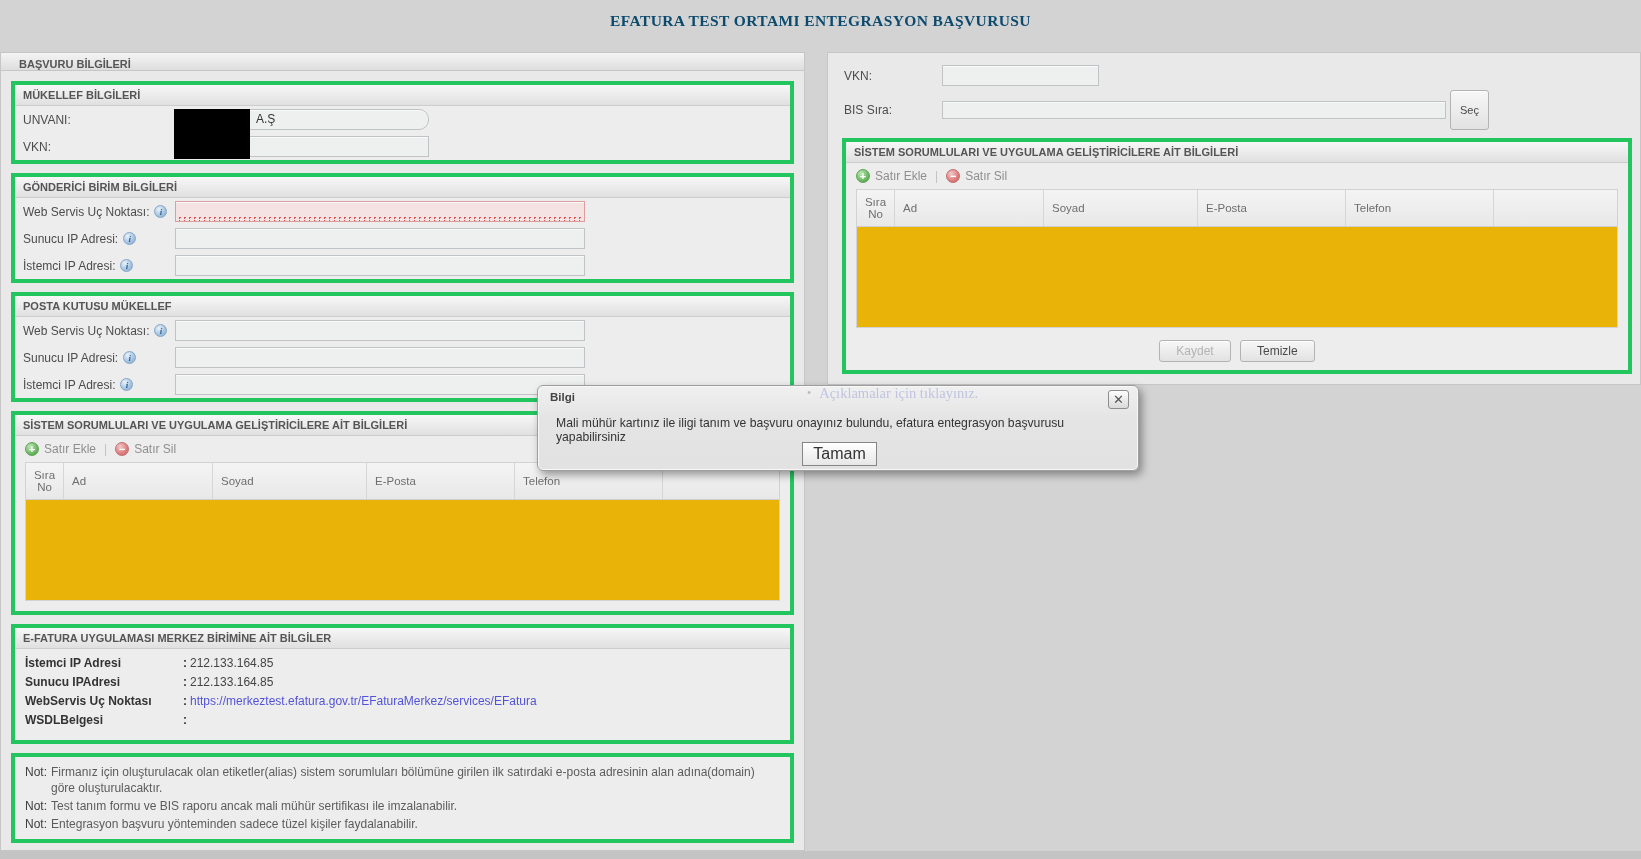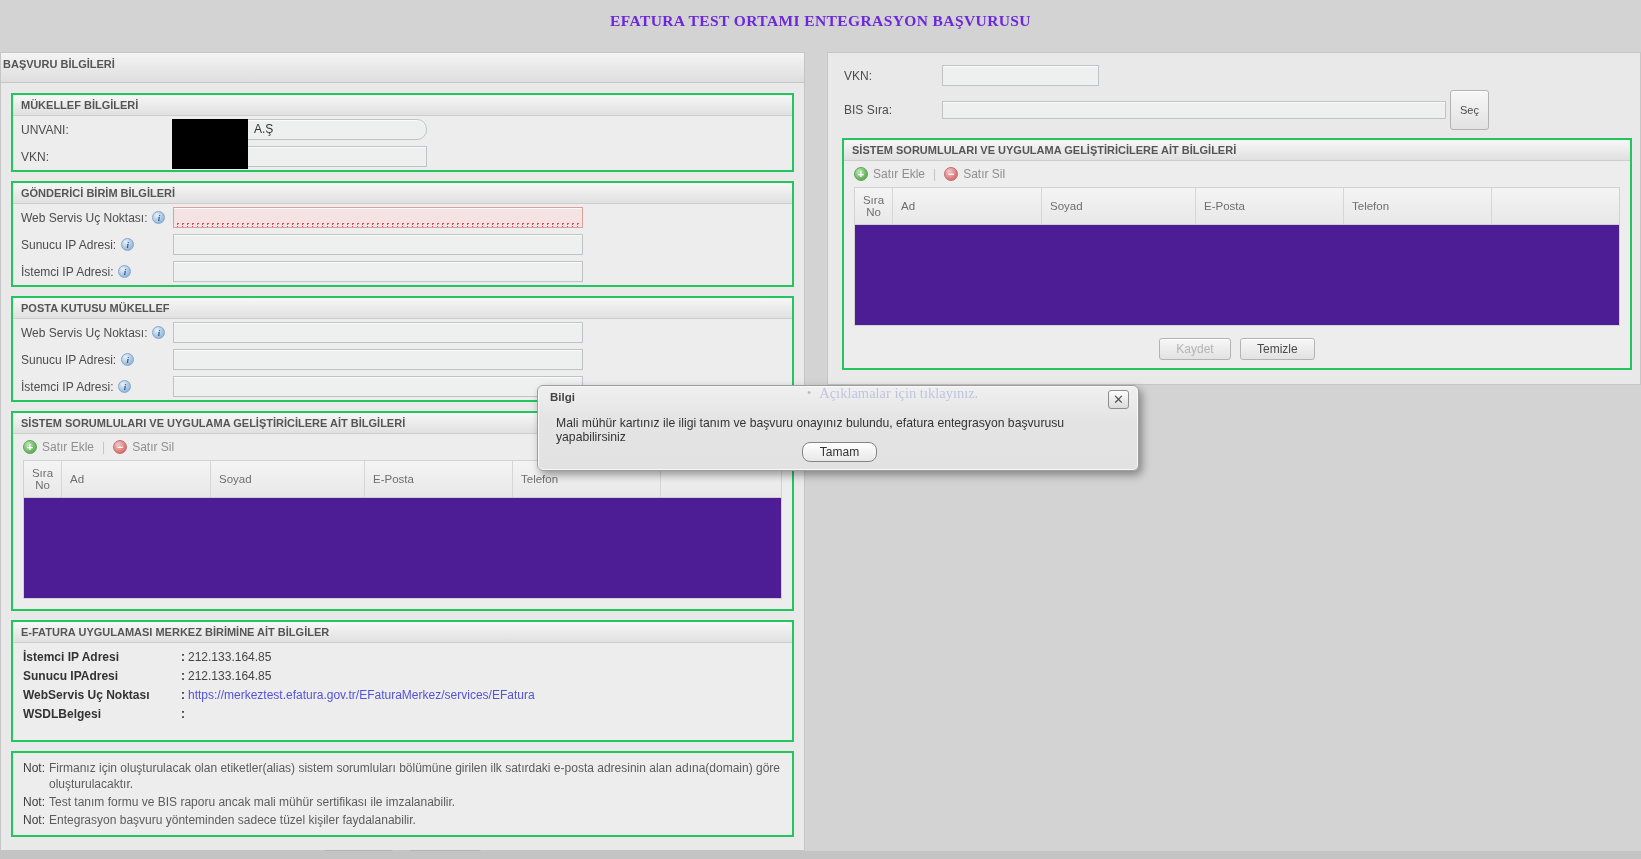--- a/index.html
+++ b/index.html
@@ -5,36 +5,36 @@
   * { margin:0; padding:0; box-sizing:border-box; }
   html,body { width:1641px; height:859px; }
   body {
     font-family:"Liberation Sans", sans-serif;
     font-size:12px; color:#4a4a4a;
     background:#d3d3d3; position:relative; overflow:hidden;
   }
   .page-title {
     position:absolute; top:12px; left:0; width:100%;
     text-align:center; font-family:"Liberation Serif", serif;
-    font-weight:bold; font-size:15.5px; color:#6d28d9; letter-spacing:.4px;
+    font-weight:bold; font-size:15.5px; color:#0c4a6e; letter-spacing:.4px;
   }
   .panel {
     position:absolute; background:#e9e9e9;
     border:1px solid #c6c6c6;
   }
   #left-panel  { left:0;   top:52px; width:805px; height:799px; }
   #right-panel { left:827px; top:52px; width:814px; height:333px; }
   .panel-header {
-    height:30px; line-height:22px; padding:0 2px;
+    height:18px; line-height:22px; padding:0 18px;
     background:linear-gradient(#f4f4f4,#dedede);
     border-bottom:1px solid #c6c6c6;
     font-weight:bold; font-size:11px; color:#555;
   }
   .panel-body { padding:10px; position:relative; }
-  .box { border:2px solid #22c55e; background:#ededed; margin-bottom:9px; }
+  .box { border:4px solid #22c55e; background:#ededed; margin-bottom:9px; }
   .box-header {
     height:21px; line-height:21px; padding:0 8px;
     background:linear-gradient(#f7f7f7,#e0e0e0);
     border-bottom:1px solid #cdcdcd;
     font-weight:bold; font-size:11px; color:#555;
   }
   .row { display:flex; align-items:center; padding:3px 8px; min-height:26px; }
   .flabel { width:152px; display:flex; align-items:center; gap:5px; color:#4c4c4c; flex:0 0 152px;text-align:center; }
   .input {
     height:21px; background:#eef0f0; border:1px solid #bfc3c6;
@@ -66,21 +66,21 @@
   .tb-btn { display:inline-flex; align-items:center; gap:5px; cursor:default; }
   .circ {
     width:14px; height:14px; border-radius:50%; color:#fff;
     display:inline-flex; align-items:center; justify-content:center;
     font:bold 11px/1 "Liberation Sans",sans-serif;
   }
   .circ.add { background:radial-gradient(circle at 35% 30%, #bfe6b8, #6db863 60%, #4d9a45); border:1px solid #5fa457; }
   .circ.del { background:radial-gradient(circle at 35% 30%, #f3c9c9, #dd7f7f 60%, #c75e5e); border:1px solid #c46c6c; }
   .tb-sep { color:#c2c2c2; }
   
-  .tbl { margin:0 10px 10px 10px; border:1px solid #d2d2d2; background:#4c1d95; }
+  .tbl { margin:0 10px 10px 10px; border:1px solid #d2d2d2; background:#eab308; }
   .tbl-head { display:flex; border-bottom:1px solid #cfcfcf; background:linear-gradient(#f4f4f4,#e8e8e8); }
   .th {
     border-right:1px solid #d6d6d6; color:#6e6e6e; font-size:11.5px;
     display:flex; align-items:center; padding:4px 8px; min-height:36px;
   }
   .th.c0 { width:38px; justify-content:center; text-align:center; padding:4px 2px; }
   .th.c1 { width:149px; } .th.c2 { width:154px; } .th.c3 { width:148px; } .th.c4 { width:148px; }
   .th.c5 { flex:1; border-right:none; }
   .tbl-body { height:100px; }
   
@@ -118,22 +118,22 @@
   .dlg-close {
     position:absolute; right:9px; top:4px; width:21px; height:19px;
     border:1px solid #8d8d8d; border-radius:3px;
     background:linear-gradient(#fdfdfd,#dadada);
     display:flex; align-items:center; justify-content:center;
     font-size:13px; color:#555; cursor:default;
   }
   .dlg-msg { position:absolute; left:18px; top:30px; right:14px; font-size:12.2px; color:#333; }
   .dlg-ok {
     position:absolute; left:264px; top:56px; width:75px; padding:2px 0;
-    border:1px solid #858585; border-radius:8px;
-    background:linear-gradient(#ffffff,#e7e7e7); color:#333; font-size:12px; text-align:center;
+    border:1px solid #858585; border-radius:0;
+    background:linear-gradient(#ffffff,#e7e7e7); color:#333; font-size:16px; text-align:center;
   }
   .behind-link {
     position:absolute; left:807px; top:385px; z-index:11;
     font-family:"Liberation Serif",serif; font-size:14.5px;
     color:#9aa2d6; opacity:.55; display:flex; gap:8px; align-items:center;
   }
   .behind-link .bullet { color:#8f8f8f; font-size:12px; }
   .bottom-strip { position:absolute; left:0; bottom:0; width:100%; height:8px; background:#c4c4c4; }
 </style>
 </head>
@@ -227,21 +227,21 @@
           <div class="th c1">Ad</div>
           <div class="th c2">Soyad</div>
           <div class="th c3">E-Posta</div>
           <div class="th c4">Telefon</div>
           <div class="th c5"></div>
         </div>
         <div class="tbl-body"></div>
       </div>
     </div>
 
-    <div class="box" style="padding-bottom:16px;">
+    <div class="box" style="padding-bottom:10px;">
       <div class="box-header">E-FATURA UYGULAMASI MERKEZ BİRİMİNE AİT BİLGİLER</div>
       <div style="padding-top:5px;">
         <div class="kv">
             <span class="k">İstemci IP Adresi</span>
             <span class="sep">:</span>
             <span class="v">212.133.164.85</span>
           </div>
         <div class="kv">
             <span class="k">Sunucu IPAdresi</span>
             <span class="sep">:</span>

